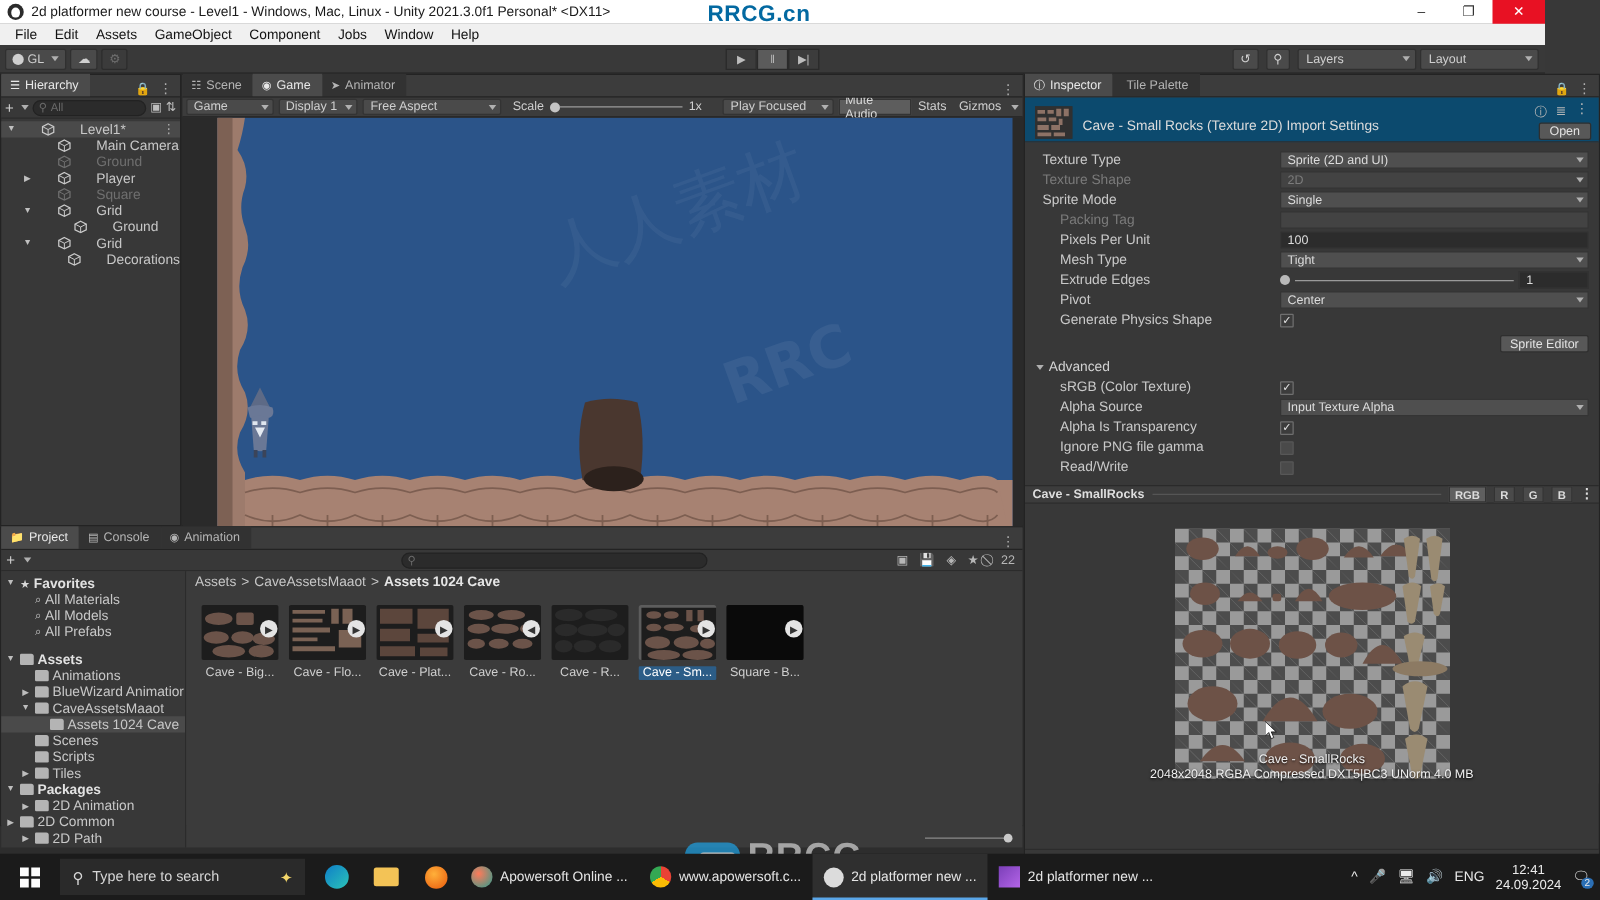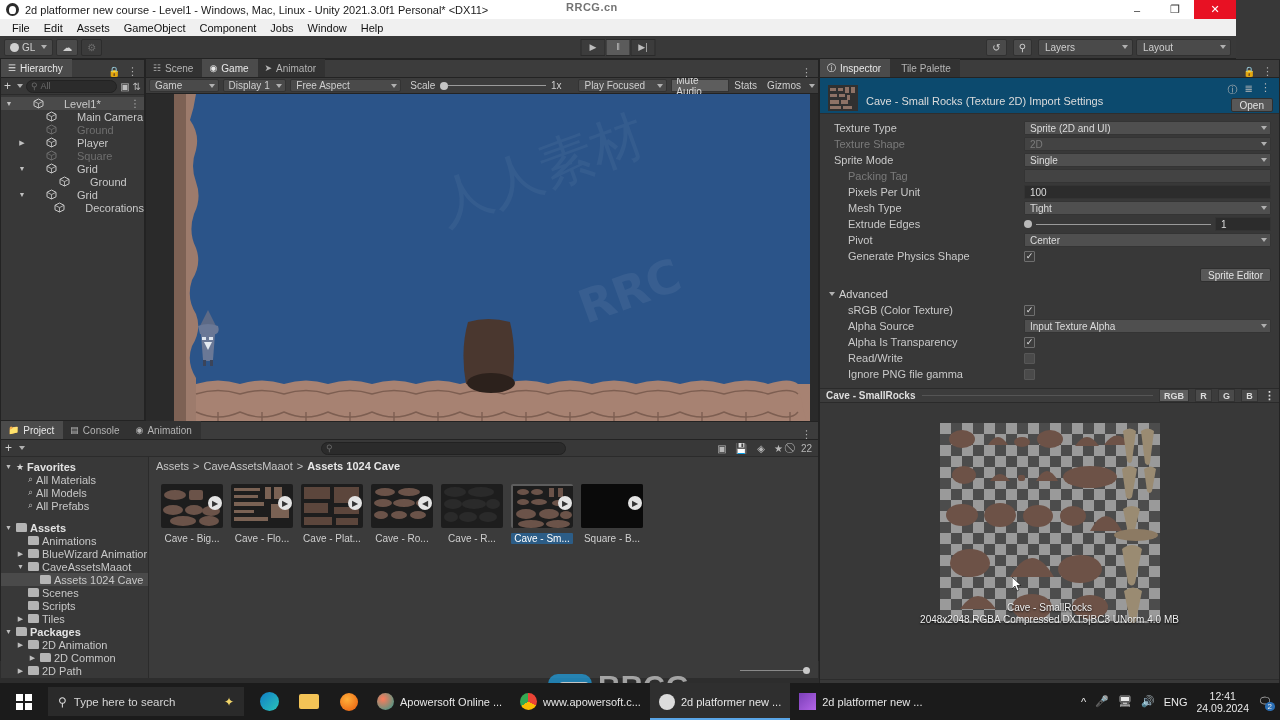--- a/index.html
+++ b/index.html
@@ -27,21 +27,21 @@
   .titlebar .uicon:after{
     content:""; position:absolute; left:3px; top:2.5px;
     width:7px;height:8px;border-radius:50% 50% 45% 45%;
     background:#fff;
   }
   .title-text { white-space:nowrap; }
   .win-btns { position:absolute; right:0; top:0; height:19px; display:flex; }
   .win-btn { width:38px;height:19px; display:flex;align-items:center;justify-content:center;
              color:#333; font-size:11px; }
   .win-btn.close { background:#e81123; color:#fff; width:42px;}
-  .wm-rrcg { position:absolute; left:566px; top:1px; font-size:11px; font-weight:bold; color:#737373; letter-spacing:.5px;}
+  .wm-rrcg { position:absolute; left:566px; top:1px; font-size:18px; font-weight:bold; color:#0369a1; letter-spacing:.5px;}
 
   
   .menubar {
     height:17px; background:#f0f0f0; color:#111;
     display:flex; align-items:center; gap:0; padding-left:5px; font-size:11px;
   }
   .menubar .mi { padding:1px 7px; }
 
   
   .toolbar {
@@ -587,21 +587,21 @@
             <div class="p-row bold" style="padding-left: 3px;">
               <span class="exp">▼</span>
               <span class="fi"></span>
               <span class="lbl">Packages</span>
             </div>
             <div class="p-row" style="padding-left: 15px;">
               <span class="exp">▶</span>
               <span class="fi"></span>
               <span class="lbl">2D Animation</span>
             </div>
-            <div class="p-row" style="padding-left: 27px;">
+            <div class="p-row" style="padding-left: 3px;">
               <span class="exp">▶</span>
               <span class="fi"></span>
               <span class="lbl">2D Common</span>
             </div>
             <div class="p-row" style="padding-left: 15px;">
               <span class="exp">▶</span>
               <span class="fi"></span>
               <span class="lbl">2D Path</span>
             </div>
           </div>
@@ -870,25 +870,25 @@
               <span class="fval">
                 <span>Input Texture Alpha</span>
                 <span class="caret"></span>
               </span>
             </div>
             <div class="frow">
               <span class="flbl ind">Alpha Is Transparency</span>
               <span class="cb">✓</span>
             </div>
             <div class="frow">
+              <span class="flbl ind">Ignore PNG file gamma</span>
+              <span class="cb empty"></span>
+            </div>
+            <div class="frow">
               <span class="flbl ind">Read/Write</span>
-              <span class="cb empty"></span>
-            </div>
-            <div class="frow">
-              <span class="flbl ind">Ignore PNG file gamma</span>
               <span class="cb empty"></span>
             </div>
           </div>
         <div style="height:6px;"></div>
       </div>
 
       <div class="preview-hd">
         <span>Cave - SmallRocks</span>
         <span class="ph-line"></span>
         <span class="ch-btn on">RGB</span>

